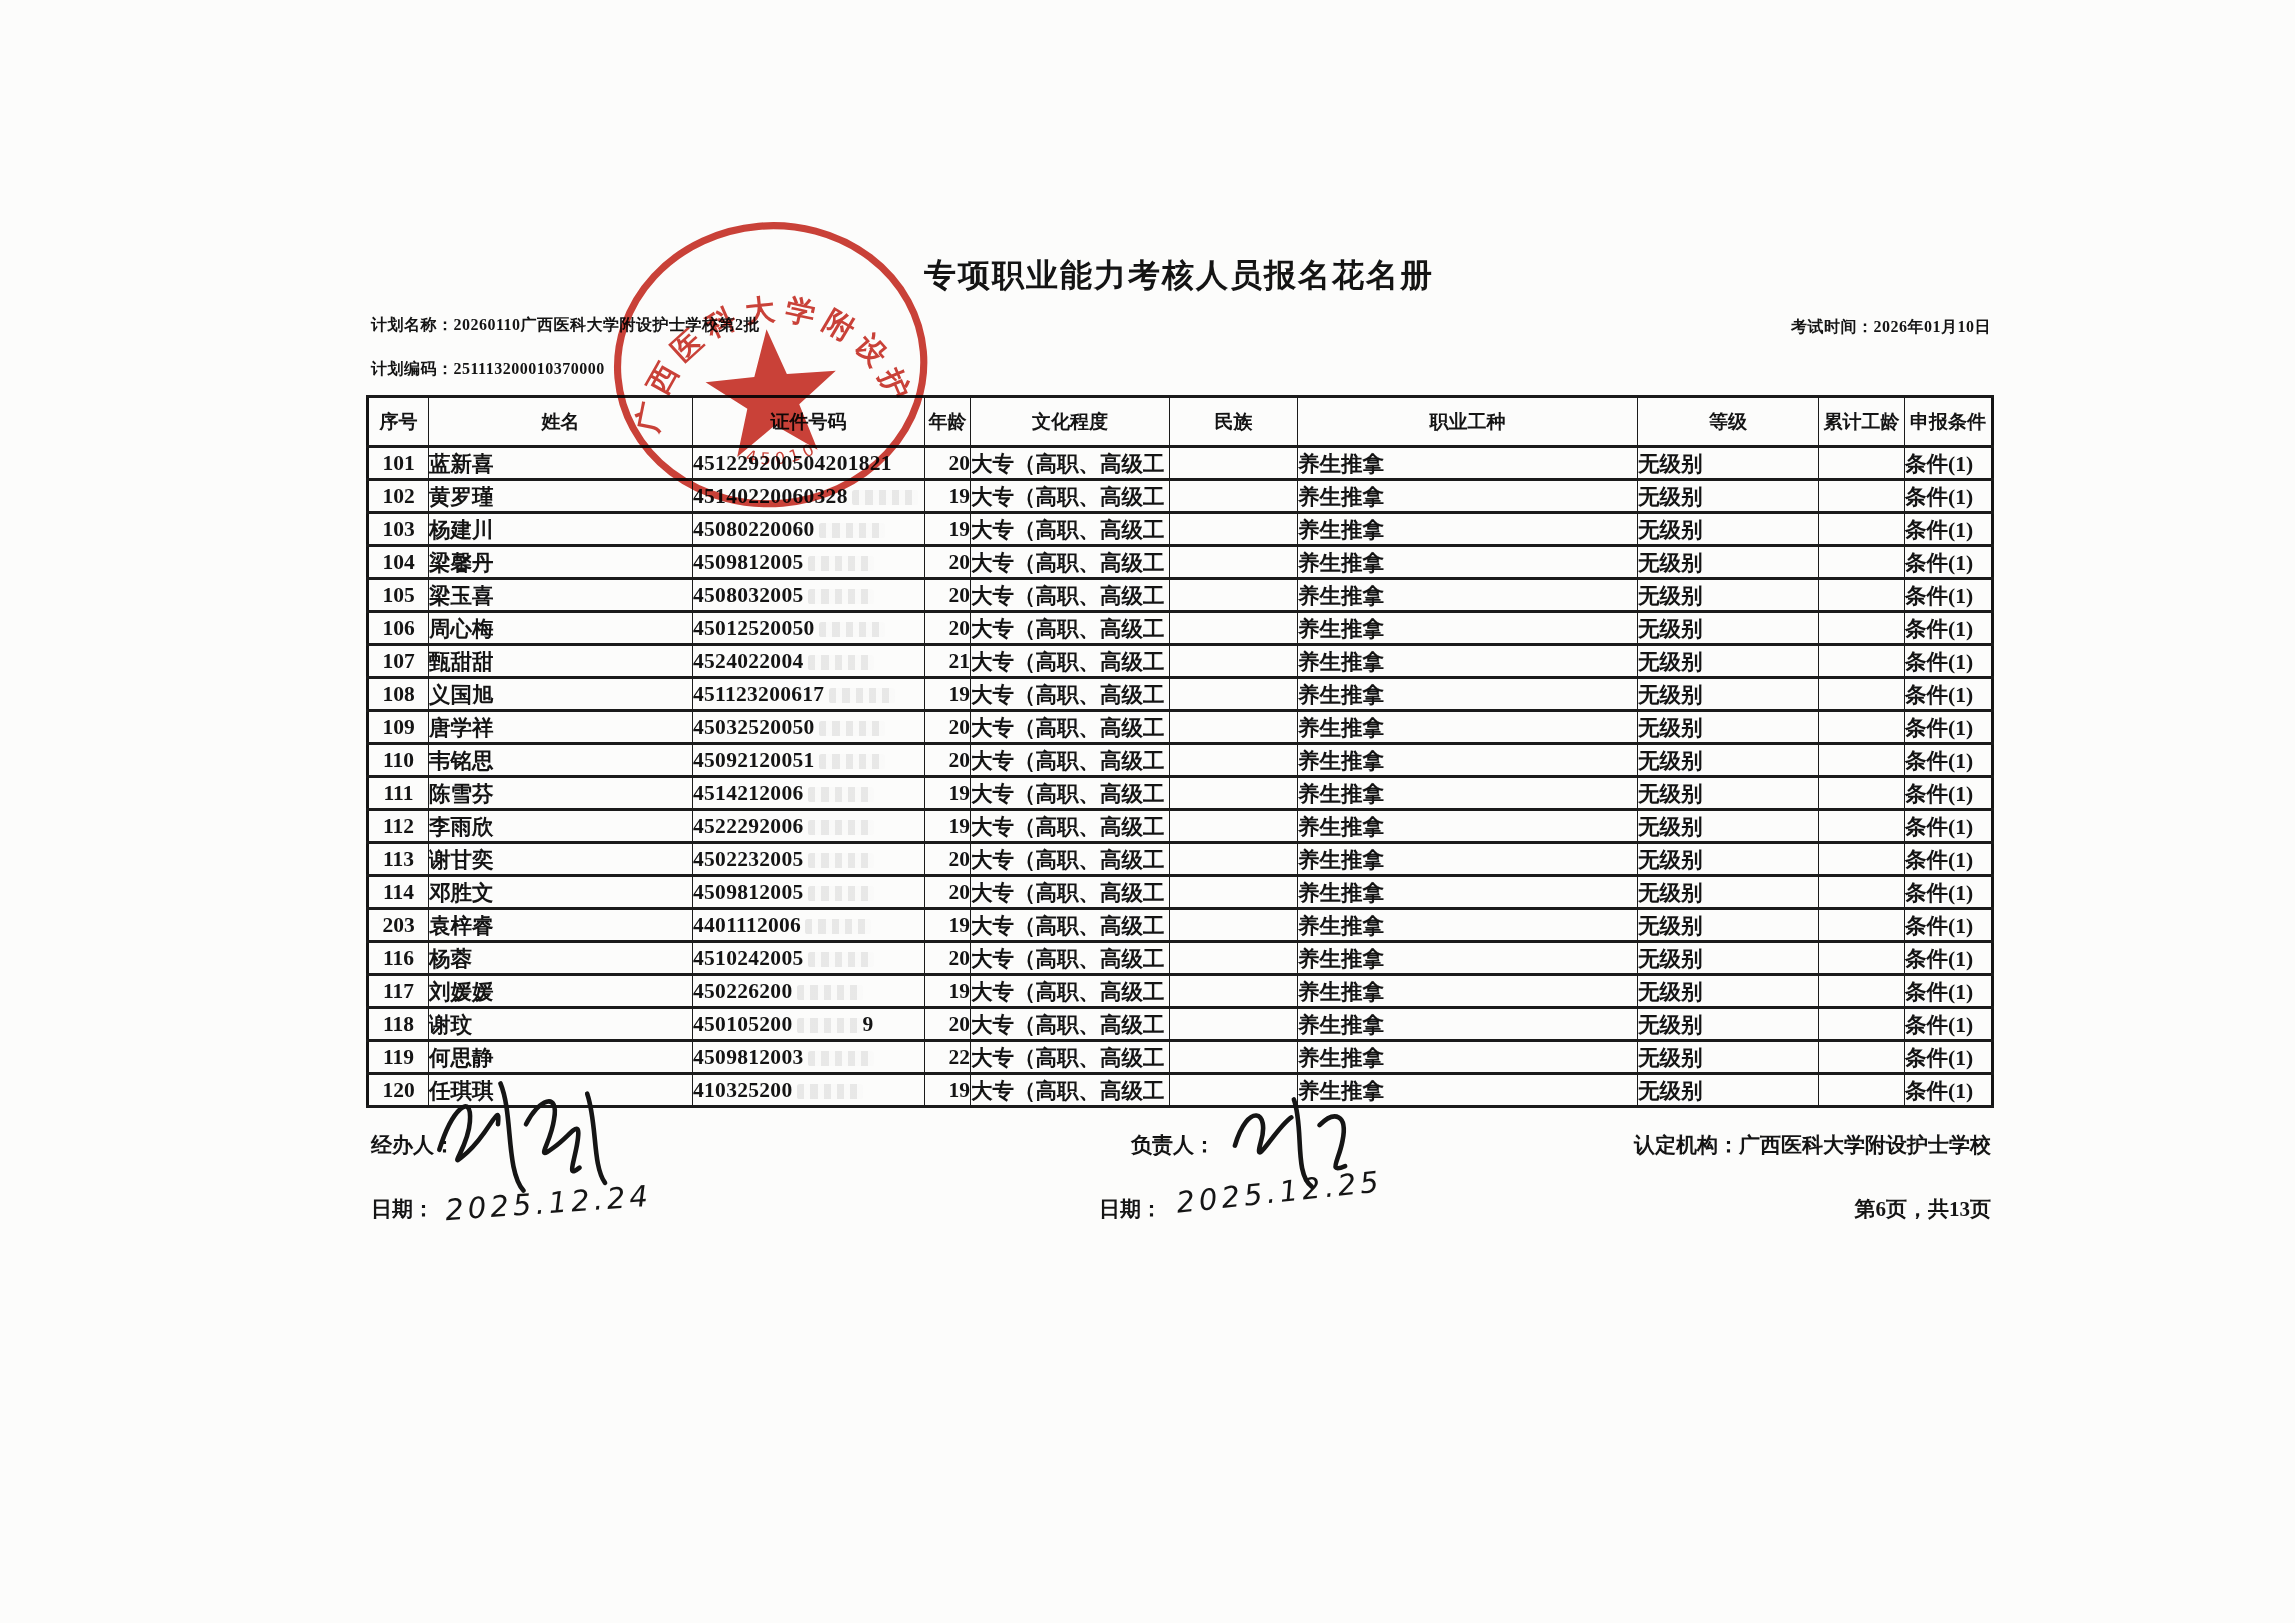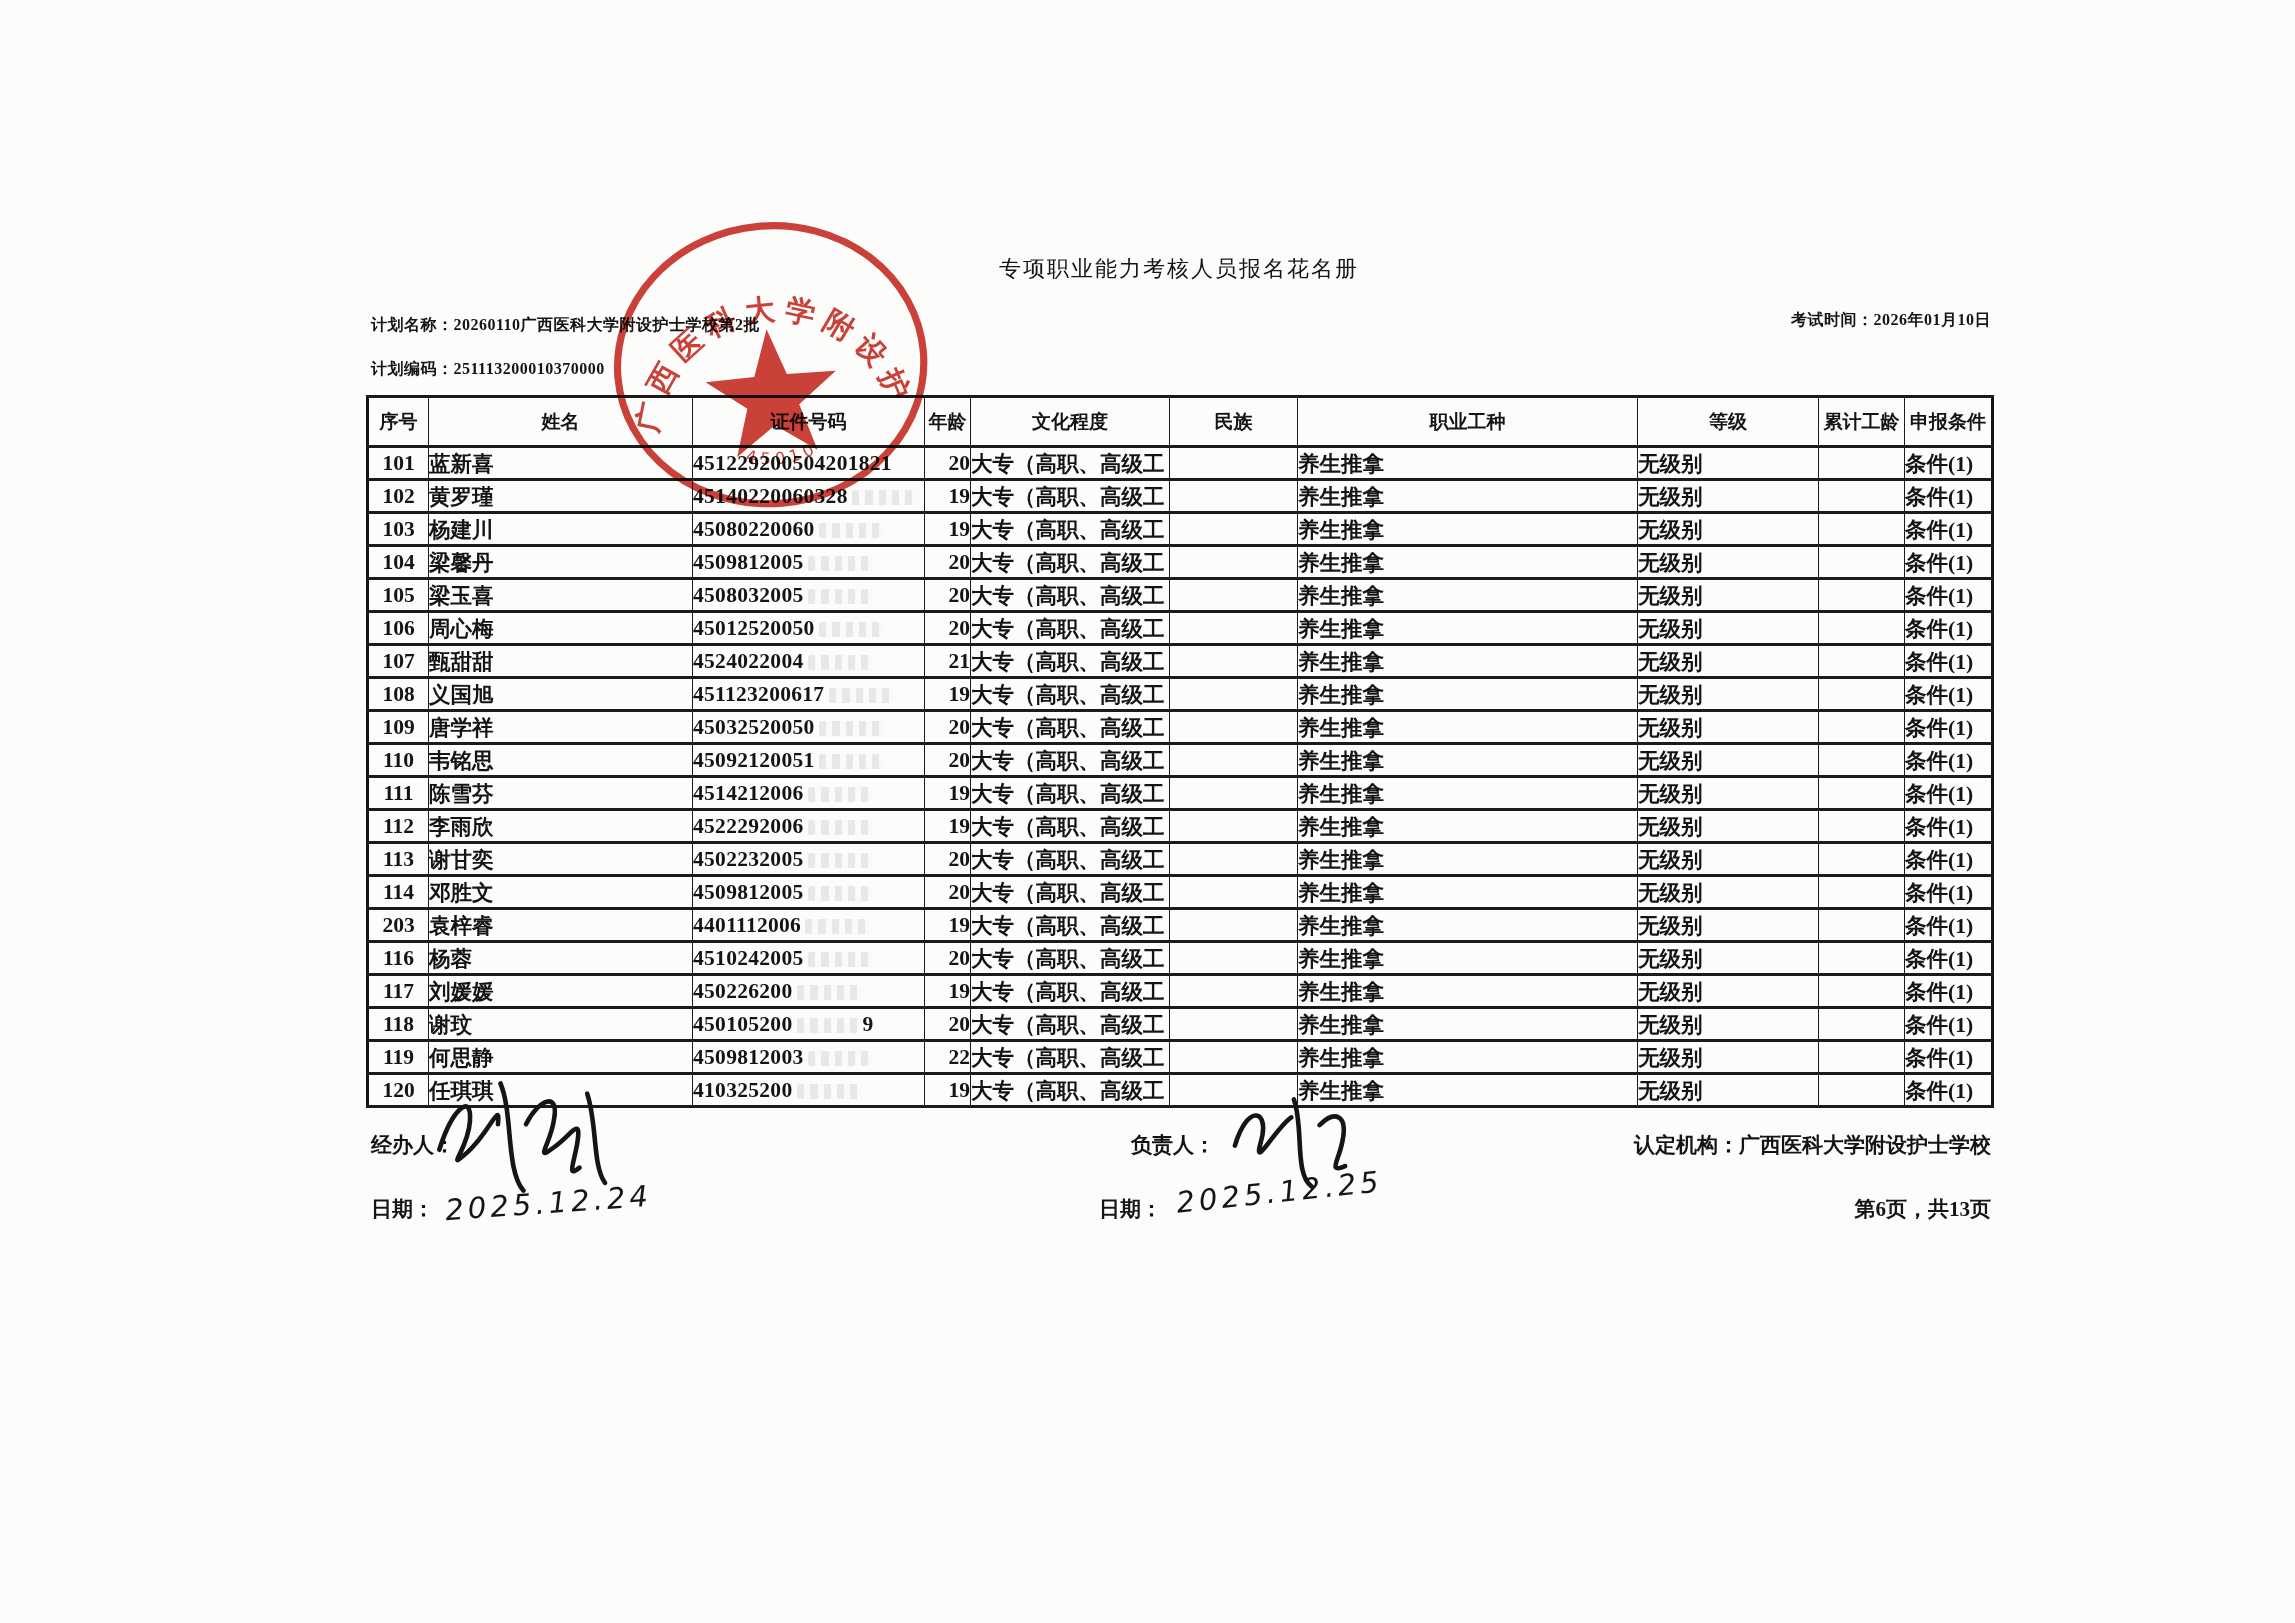--- a/index.html
+++ b/index.html
@@ -7,25 +7,25 @@
     width:2295px;height:1623px;
     background:#ffffff;
     font-family:"Liberation Serif","DejaVu Serif",serif;
     color:#141414;
     overflow:hidden;
   }
   .page{position:relative;width:2295px;height:1623px;background:#fcfcfb;}
 
   .doc-title{
     position:absolute;left:366px;top:254px;width:1626px;
-    text-align:center;font-size:22px;font-weight:400;letter-spacing:2px;
+    text-align:center;font-size:32px;font-weight:700;letter-spacing:2px;
   }
   .meta-label,.meta-value{font-size:16px;font-weight:700;letter-spacing:0.5px;}
   .meta-line-name{position:absolute;left:371px;top:315px;white-space:nowrap;}
-  .meta-line-exam{position:absolute;right:304px;top:310px;white-space:nowrap;}
+  .meta-line-exam{position:absolute;right:304px;top:317px;white-space:nowrap;}
   .meta-line-code{position:absolute;left:371px;top:359px;white-space:nowrap;}
 
   table.roster{
     position:absolute;left:366px;top:395px;width:1626px;
     border-collapse:collapse;table-layout:fixed;
     background:transparent;
   }
   table.roster th,table.roster td{
     border:1.5px solid #1b1b1b;
     border-top-width:3.1px;border-bottom-width:3.1px;

